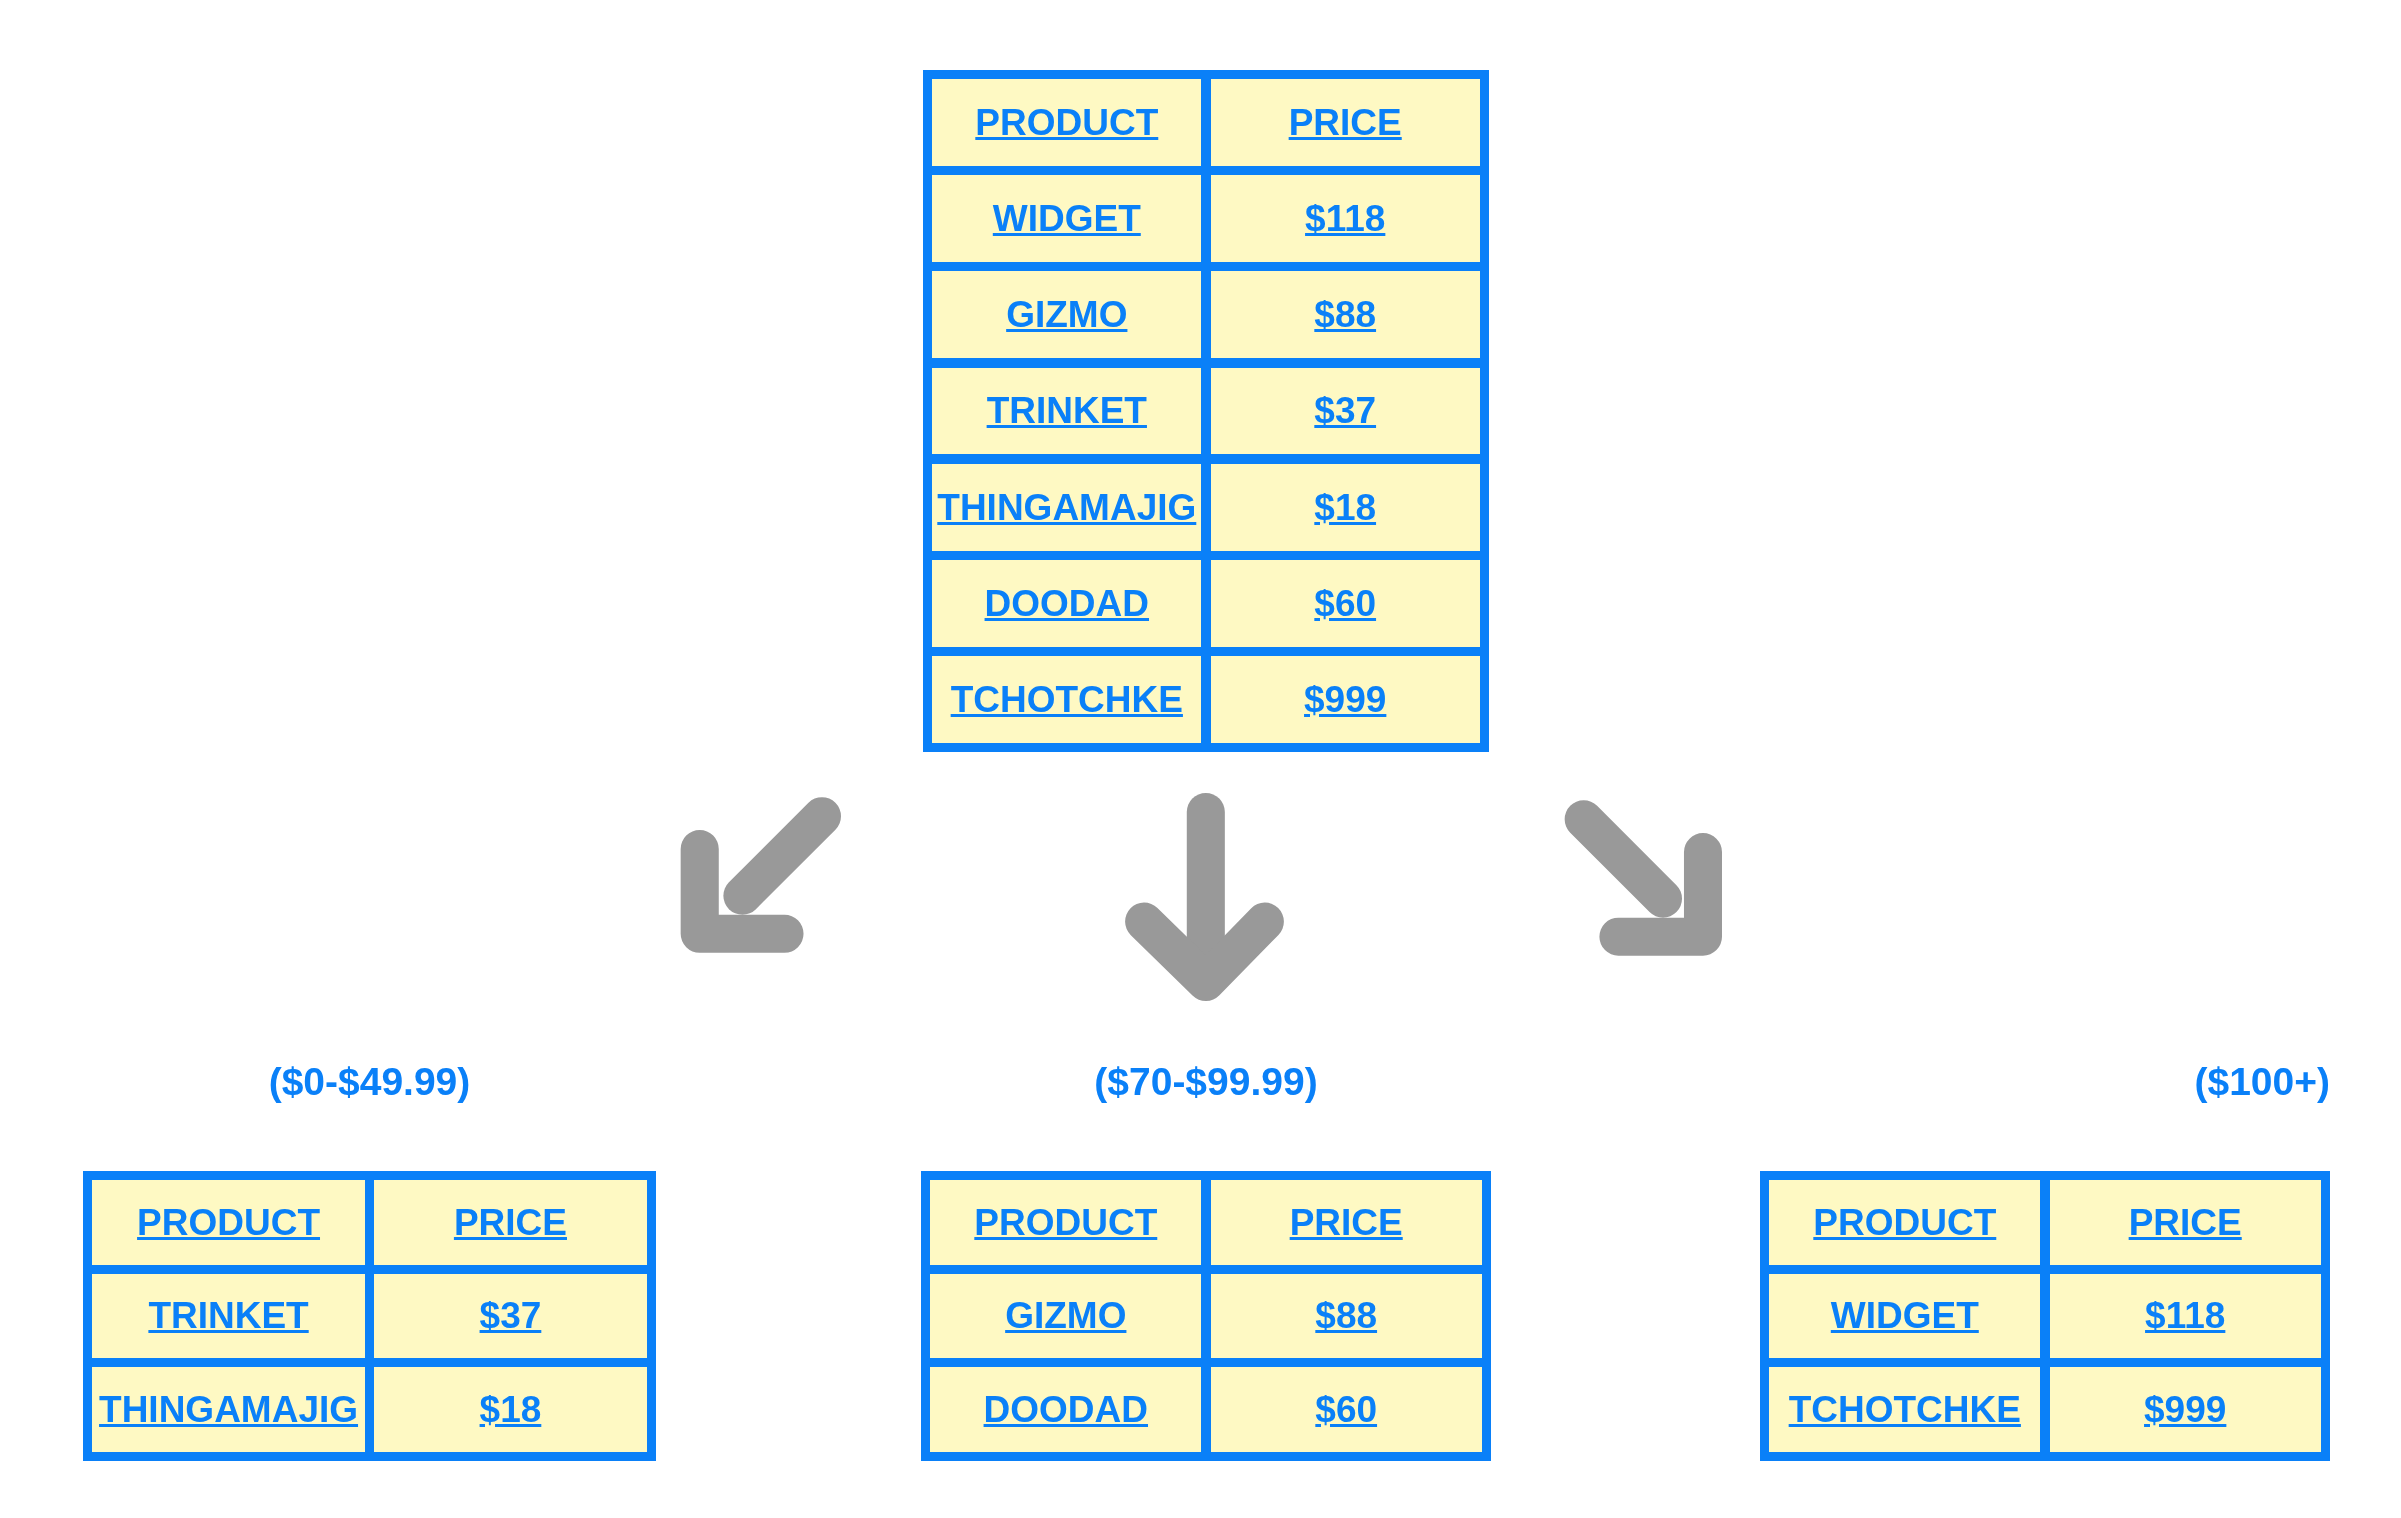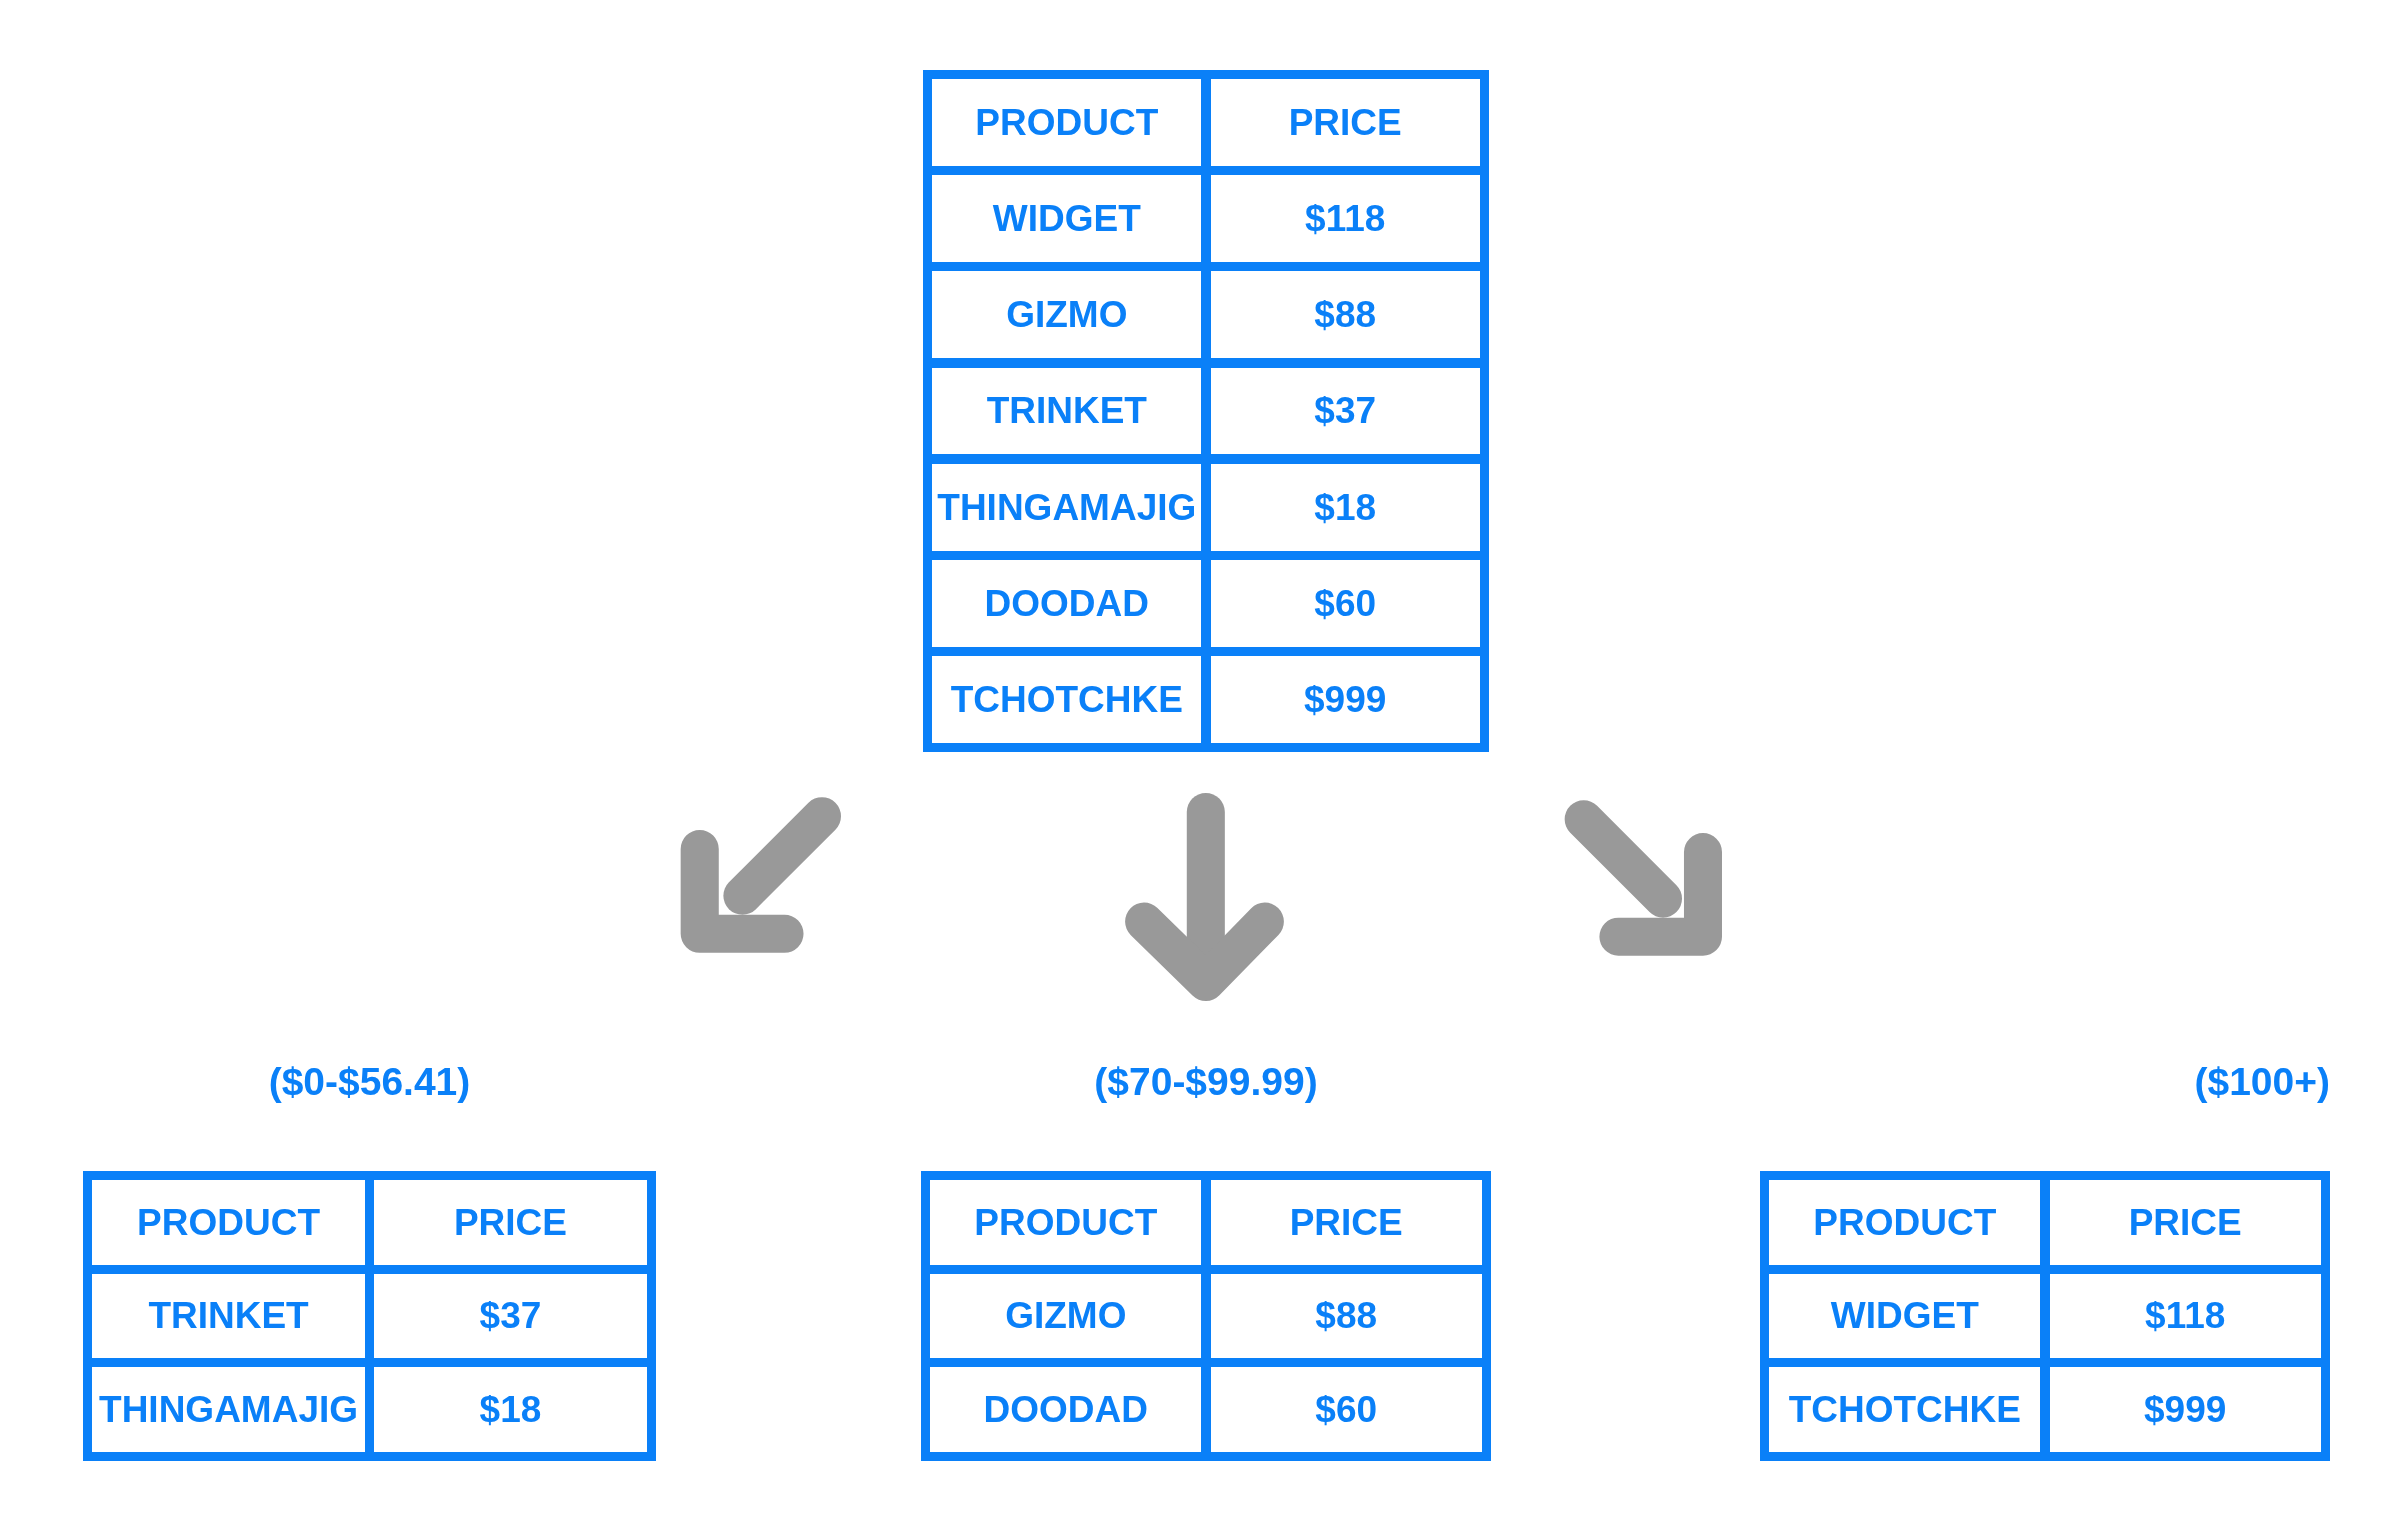--- a/index.html
+++ b/index.html
@@ -23,30 +23,31 @@
   .ptable {
     position: absolute;
     display: grid;
     grid-template-columns: 1fr 1fr;
     grid-auto-rows: 1fr;
     background: var(--accent);
     padding: 9.2px;
     gap: 9.2px;
   }
   .cell {
-    background: #ffffff;
+    background: #fef9c3;
     color: var(--accent);
     font-size: 37px;
     font-weight: bold;
     display: flex;
     align-items: center;
     justify-content: center;
     white-space: nowrap;
     line-height: 1;
     letter-spacing: 0px;
+    text-decoration: underline;
   }
   .group-label {
     position: absolute;
     color: var(--accent);
     font-size: 39px;
     font-weight: bold;
     text-align: center;
     line-height: 1;
     white-space: nowrap;
   }
@@ -96,21 +97,21 @@
     </svg>
   </div>
 
   <div class="arrow" style="left:1564px; top:797px; width:158px; height:160px;">
     <svg viewBox="0 0 241 244" xmlns="http://www.w3.org/2000/svg">
       <path d="M 30 34 L 151 155"></path>
       <polyline points="212,84 212,213 83,213"></polyline>
     </svg>
   </div>
 
-  <div class="group-label" style="left:83px; top:1062px; width:573px;">($0-$56.41)</div>
+  <div class="group-label" style="left:83px; top:1062px; width:573px;">($0-$49.99)</div>
   <div class="ptable" style="left:83px; top:1171px; width:573px; height:290px;">
       <div class="cell">PRODUCT</div>
       <div class="cell">PRICE</div>
       <div class="cell">TRINKET</div>
       <div class="cell">$37</div>
       <div class="cell">THINGAMAJIG</div>
       <div class="cell">$18</div>
     </div>
 
   <div class="group-label" style="left:921px; top:1062px; width:570px;">($70-$99.99)</div>

